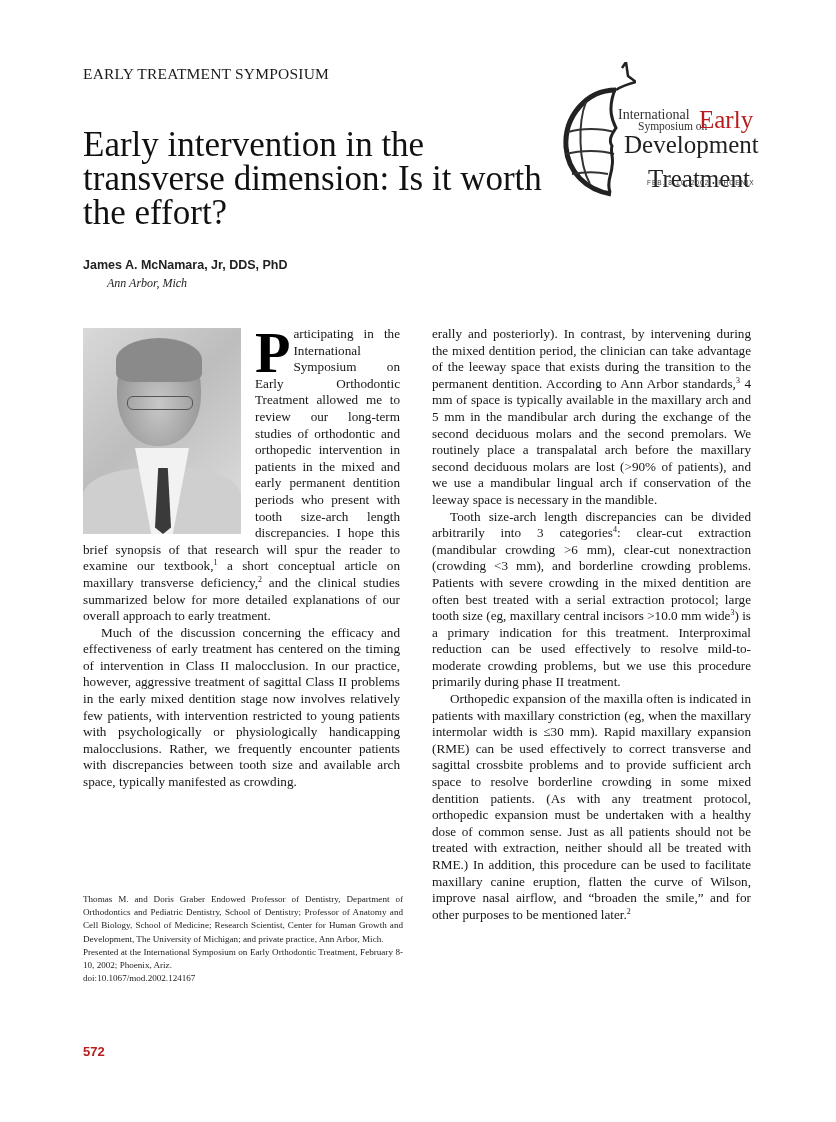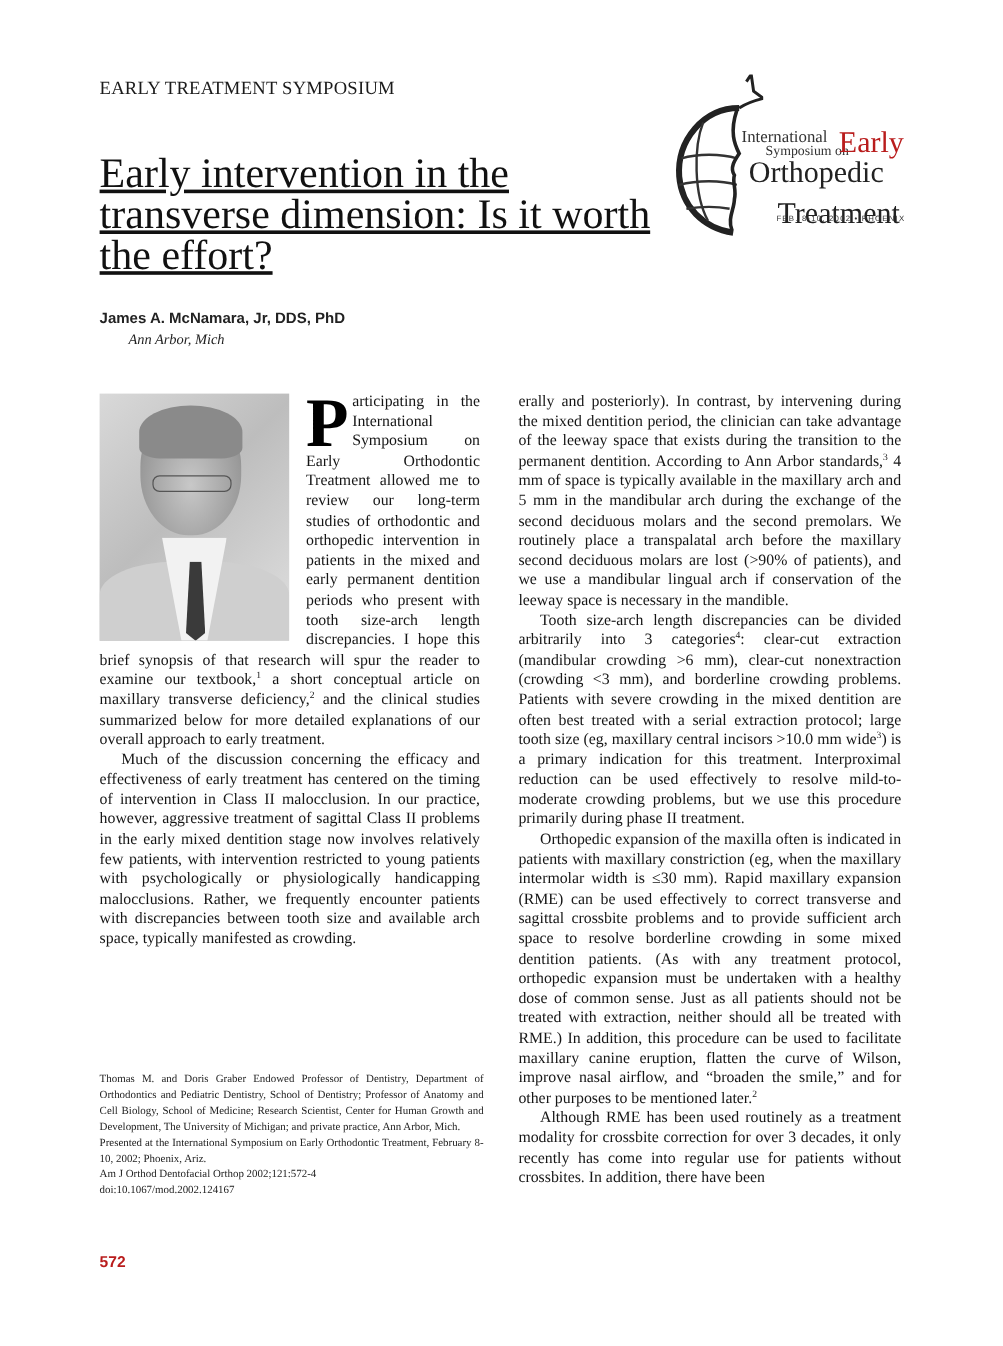--- a/index.html
+++ b/index.html
@@ -6,21 +6,21 @@
     body {
       width: 836px; height: 1122px; position: relative; overflow: hidden;
       font-family: "Liberation Serif", serif; color: #111;
     }
     .running-head {
       position: absolute; left: 83px; top: 65px;
       font-size: 15.5px; letter-spacing: 0.2px; color: #1a1a1a;
     }
     .title {
       position: absolute; left: 83px; top: 128px; width: 480px;
-      font-size: 35px; line-height: 34px; color: #111; font-weight: normal; margin: 0; text-decoration: underline;
+      font-size: 35px; line-height: 34px; color: #111; font-weight: normal; margin: 0;
     }
     .author {
       position: absolute; left: 83px; top: 258px;
       font-family: "Liberation Sans", sans-serif; font-weight: bold; font-size: 12.5px; color: #222;
     }
     .affil {
       position: absolute; left: 83px; top: 276px;
       font-style: italic; font-size: 12px; color: #222; margin-left: 24px;
     }
     
@@ -101,21 +101,21 @@
     <path d="M30 40 C22 60 22 100 34 122" fill="none" stroke="#333" stroke-width="2"></path>
     <path d="M12 70 C25 66 45 66 58 70" fill="none" stroke="#333" stroke-width="2"></path>
     <path d="M10 92 C25 88 45 88 58 92" fill="none" stroke="#333" stroke-width="2"></path>
     <path d="M16 112 C28 110 42 110 52 112" fill="none" stroke="#333" stroke-width="2"></path>
     <path d="M58 30 C52 48 56 58 60 66 C56 72 52 78 56 84 C54 90 58 96 56 104 C56 112 50 120 54 130" fill="none" stroke="#222" stroke-width="3"></path>
     <path d="M66 6 L70 0 L72 14 L80 20 C72 22 66 24 60 28" fill="none" stroke="#222" stroke-width="2.5"></path>
   </svg>
   <span class="l1">International</span>
   <span class="l2">Symposium on</span>
   <span class="early">Early</span>
-  <span class="ortho">Orthopedic</span>
+  <span class="ortho">Development</span>
   <span class="treat">Treatment</span>
   <span class="date">FEB. 8-10, 2002 • PHOENIX</span>
 </div>
 
 <div class="col col-left">
   <div class="photo" title="Portrait of James A. McNamara">
     <div class="suit"></div>
     <div class="shirt"></div>
     <div class="tie"></div>
     <div class="head"></div>
@@ -123,23 +123,21 @@
     <div class="glasses"></div>
   </div>
   <p><span class="dropcap">P</span><span>articipating in the International Symposium on Early Orthodontic Treatment allowed me to review our long-term studies of orthodontic and orthopedic intervention in patients in the mixed and early permanent dentition periods who present with tooth size-arch length discrepancies. I hope this brief synopsis of that research will spur the reader to examine our textbook,</span><sup>1</sup><span> a short conceptual article on maxillary transverse deficiency,</span><sup>2</sup><span> and the clinical studies summarized below for more detailed explanations of our overall approach to early treatment.</span></p>
   <p class="indent">Much of the discussion concerning the efficacy and effectiveness of early treatment has centered on the timing of intervention in Class II malocclusion. In our practice, however, aggressive treatment of sagittal Class II problems in the early mixed dentition stage now involves relatively few patients, with intervention restricted to young patients with psychologically or physiologically handicapping malocclusions. Rather, we frequently encounter patients with discrepancies between tooth size and available arch space, typically manifested as crowding.</p>
 </div>
 
 <div class="col col-right">
   <p><span id="p3cont">erally and posteriorly). In contrast, by intervening during the mixed dentition period, the clinician can take advantage of the leeway space that exists during the transition to the permanent dentition. According to Ann Arbor standards,</span><sup>3</sup><span> 4 mm of space is typically available in the maxillary arch and 5 mm in the mandibular arch during the exchange of the second deciduous molars and the second premolars. We routinely place a transpalatal arch before the maxillary second deciduous molars are lost (&gt;90% of patients), and we use a mandibular lingual arch if conservation of the leeway space is necessary in the mandible.</span></p>
   <p class="indent"><span>Tooth size-arch length discrepancies can be divided arbitrarily into 3 categories</span><sup>4</sup><span>: clear-cut extraction (mandibular crowding &gt;6 mm), clear-cut nonextraction (crowding &lt;3 mm), and borderline crowding problems. Patients with severe crowding in the mixed dentition are often best treated with a serial extraction protocol; large tooth size (eg, maxillary central incisors &gt;10.0 mm wide</span><sup>3</sup><span>) is a primary indication for this treatment. Interproximal reduction can be used effectively to resolve mild-to-moderate crowding problems, but we use this procedure primarily during phase II treatment.</span></p>
   <p class="indent"><span>Orthopedic expansion of the maxilla often is indicated in patients with maxillary constriction (eg, when the maxillary intermolar width is ≤30 mm). Rapid maxillary expansion (RME) can be used effectively to correct transverse and sagittal crossbite problems and to provide sufficient arch space to resolve borderline crowding in some mixed dentition patients. (As with any treatment protocol, orthopedic expansion must be undertaken with a healthy dose of common sense. Just as all patients should not be treated with extraction, neither should all be treated with RME.) In addition, this procedure can be used to facilitate maxillary canine eruption, flatten the curve of Wilson, improve nasal airflow, and “broaden the smile,” and for other purposes to be mentioned later.</span><sup>2</sup></p>
-  <p class="indent">Although RME has been used routinely as a treatment modality for crossbite correction for over 3 decades, it only recently has come into regular use for patients without crossbites. In addition, there have been</p>
 </div>
 
 <div class="footnote">
   <p>Thomas M. and Doris Graber Endowed Professor of Dentistry, Department of Orthodontics and Pediatric Dentistry, School of Dentistry; Professor of Anatomy and Cell Biology, School of Medicine; Research Scientist, Center for Human Growth and Development, The University of Michigan; and private practice, Ann Arbor, Mich.</p>
   <p>Presented at the International Symposium on Early Orthodontic Treatment, February 8-10, 2002; Phoenix, Ariz.</p>
-  <p>Am J Orthod Dentofacial Orthop 2002;121:572-4</p>
   <p>doi:10.1067/mod.2002.124167</p>
 </div>
 
 <div class="page-num">572</div>
 
 </body></html>

